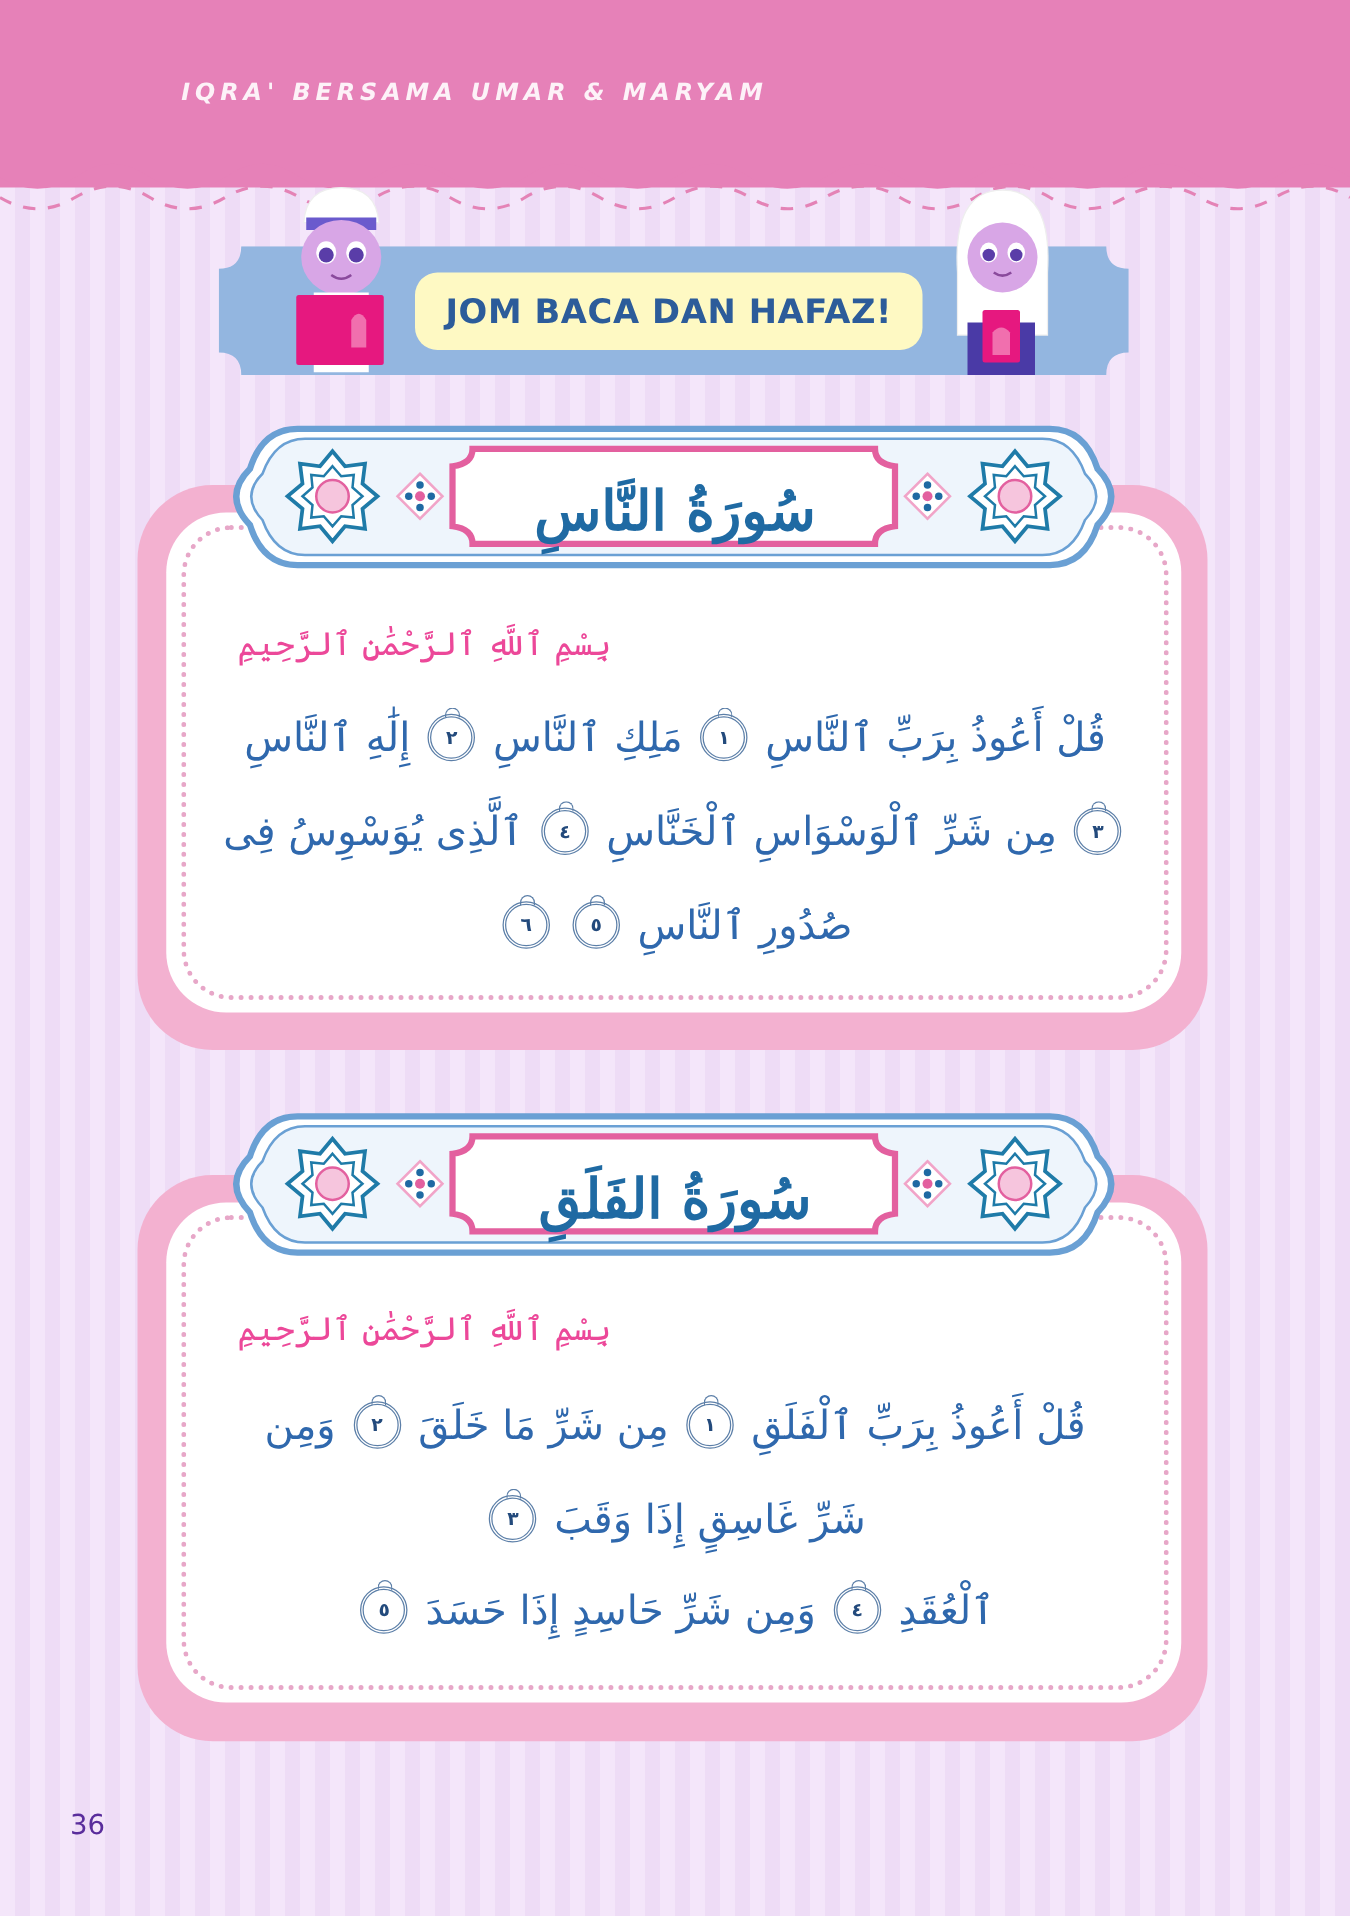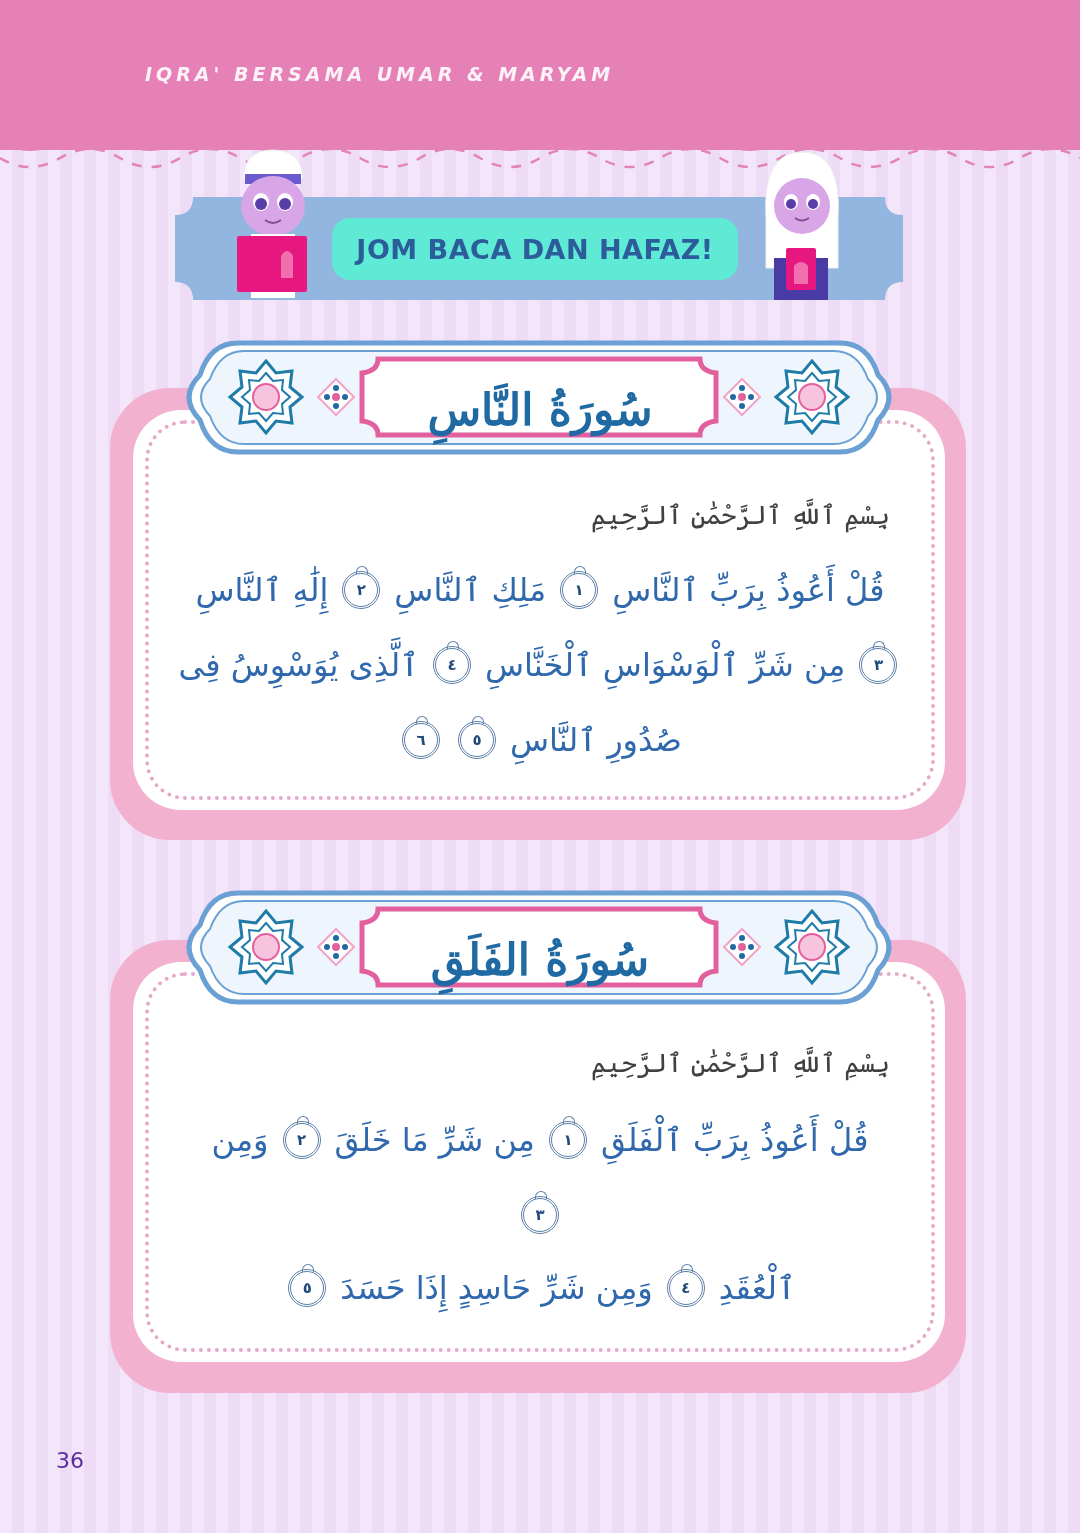--- a/index.html
+++ b/index.html
@@ -18,21 +18,21 @@
     position: absolute; left: 145px; top: 63px;
     font-family: "DejaVu Sans", sans-serif; font-weight: bold; font-style: italic;
     color: #fdf2f8; font-size: 19px; letter-spacing: 4px;
   }
   
   .jom-banner {
     position: absolute; left: 175px; top: 197px; width: 728px; height: 103px;
   }
   .jom-pill {
     position: absolute; left: 332px; top: 218px; width: 406px; height: 62px;
-    background: #5eead4; border-radius: 18px;
+    background: #fef9c3; border-radius: 18px;
     display: flex; align-items: center; justify-content: center;
     color: #2c5c9a; font-weight: bold; font-size: 27px; letter-spacing: 0.5px;
   }
   .kid { position: absolute; }
   
   .card-pink {
     position: absolute; left: 110px; width: 856px; background: #f3b1d0;
     border-radius: 60px 60px 60px 60px;
   }
   .card-white {
@@ -44,22 +44,22 @@
     border: 4px dotted #e7a7c8; border-radius: 40px;
   }
   .surah-frame { position: absolute; left: 178px; width: 722px; height: 125px; }
   .surah-title {
     position: absolute; left: 360px; width: 360px; height: 104px;
     display: flex; align-items: center; justify-content: center;
     font-family: "DejaVu Serif", serif; color: #1f6aa3; font-size: 44px; font-weight: bold;
     direction: rtl;
   }
   .basmala {
-    position: absolute; left: 190px; width: 700px; text-align: right;
-    font-family: "DejaVu Serif", serif; color: #404040; font-size: 26px; direction: rtl;
+    position: absolute; left: 190px; width: 700px; text-align: left;
+    font-family: "DejaVu Serif", serif; color: #ec4899; font-size: 26px; direction: rtl;
   }
   .ayah-line {
     position: absolute; left: 175px; width: 730px; height: 60px;
     display: flex; align-items: center; justify-content: center; gap: 10px;
     direction: rtl; font-family: "DejaVu Sans", sans-serif;
     color: #2f68ad; font-size: 32px; white-space: nowrap;
   }
   .marker {
     display: inline-flex; align-items: center; justify-content: center;
     width: 38px; height: 38px; border-radius: 50%;
@@ -215,20 +215,21 @@
 <div class="basmala" style="top:1048px;">بِسْمِ ٱللَّهِ ٱلرَّحْمَٰنِ ٱلرَّحِيمِ</div>
 
 <div class="ayah-line" style="top:1110px;">
   <span>قُلْ أَعُوذُ بِرَبِّ ٱلْفَلَقِ</span>
   <span class="marker">١</span>
   <span>مِن شَرِّ مَا خَلَقَ</span>
   <span class="marker">٢</span>
   <span>وَمِن</span>
 </div>
 <div class="ayah-line" style="top:1185px;">
+  <span>شَرِّ غَاسِقٍ إِذَا وَقَبَ</span>
   <span class="marker">٣</span>
 </div>
 <div class="ayah-line" style="top:1258px;">
   <span>ٱلْعُقَدِ</span>
   <span class="marker">٤</span>
   <span>وَمِن شَرِّ حَاسِدٍ إِذَا حَسَدَ</span>
   <span class="marker">٥</span>
 </div>
 
 <div class="page-number">36</div>

